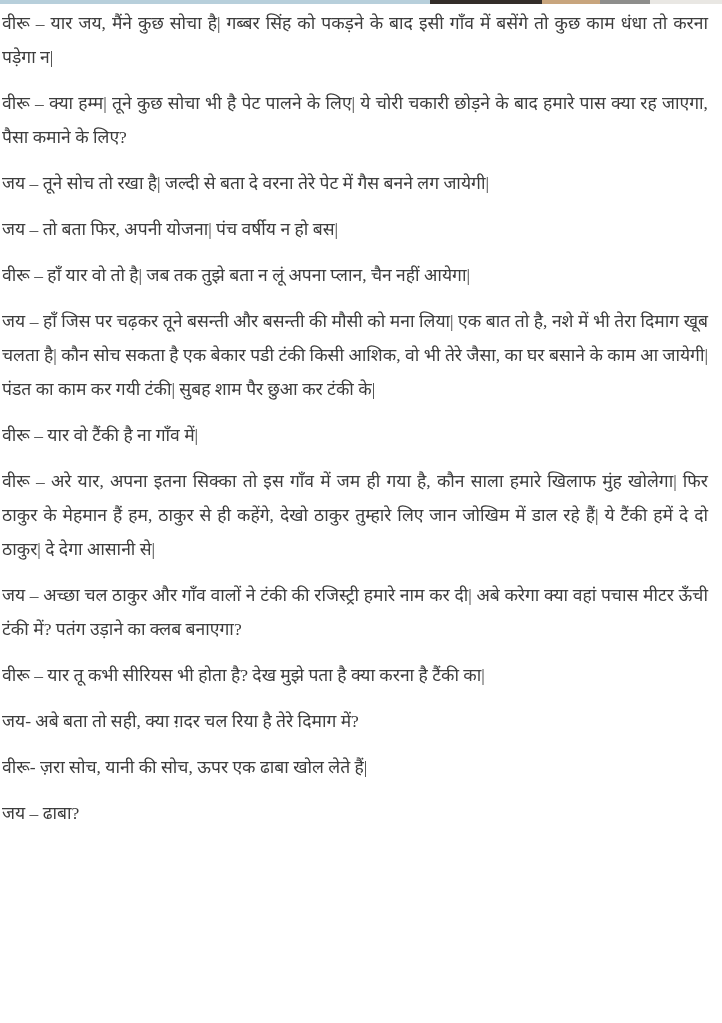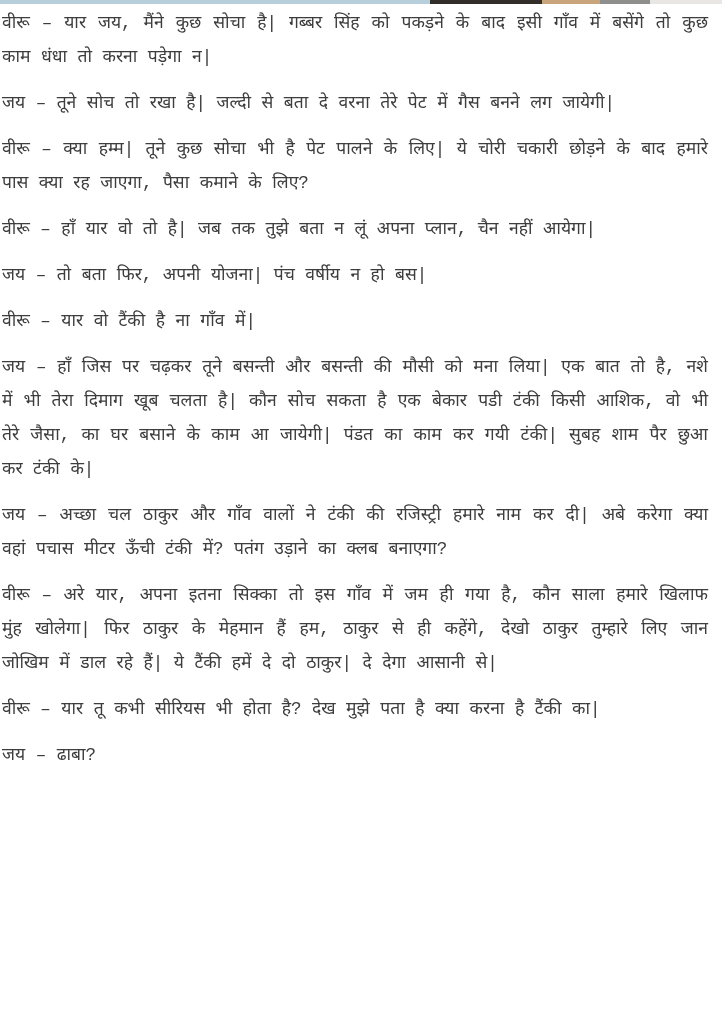--- a/index.html
+++ b/index.html
@@ -25,39 +25,40 @@
   }
   .content {
     padding: 2px 2px 0 2px;
     color: #3d3d3d;
     font-size: 17.5px;
     line-height: 34px;
     text-align: justify;
   }
   .content p {
     margin: 0 12px 12px 0;
-    font-family: Liberation Mono, monospace;
   }
 </style>
 </head>
 <body>
 
 <div class="photo-strip">
     <div class="seg" style="width: 430px; background: rgb(183, 207, 219);"></div>
     <div class="seg" style="width: 112px; background: rgb(51, 45, 41);"></div>
     <div class="seg" style="width: 58px; background: rgb(200, 165, 125);"></div>
     <div class="seg" style="width: 50px; background: rgb(142, 142, 140);"></div>
     <div class="seg" style="width: 72px; background: rgb(233, 231, 227);"></div>
   </div>
 
 <div class="content">
   <p>वीरू – यार जय, मैंने कुछ सोचा है| गब्बर सिंह को पकड़ने के बाद इसी गाँव में बसेंगे तो कुछ काम धंधा तो करना पड़ेगा न|</p>
+  <p>वीरू – क्या हम्म| तूने कुछ सोचा भी है पेट पालने के लिए| ये चोरी चकारी छोड़ने के बाद हमारे पास क्या रह जाएगा, पैसा कमाने के लिए?</p>
   <p>जय – तूने सोच तो रखा है| जल्दी से बता दे वरना तेरे पेट में गैस बनने लग जायेगी|</p>
-  <p>वीरू – क्या हम्म| तूने कुछ सोचा भी है पेट पालने के लिए| ये चोरी चकारी छोड़ने के बाद हमारे पास क्या रह जाएगा, पैसा कमाने के लिए?</p>
+  <p>जय – तो बता फिर, अपनी योजना| पंच वर्षीय न हो बस|</p>
   <p>वीरू – हाँ यार वो तो है| जब तक तुझे बता न लूं अपना प्लान, चैन नहीं आयेगा|</p>
-  <p>जय – तो बता फिर, अपनी योजना| पंच वर्षीय न हो बस|</p>
+  <p>जय – हाँ जिस पर चढ़कर तूने बसन्ती और बसन्ती की मौसी को मना लिया| एक बात तो है, नशे में भी तेरा दिमाग खूब चलता है| कौन सोच सकता है एक बेकार पडी टंकी किसी आशिक, वो भी तेरे जैसा, का घर बसाने के काम आ जायेगी| पंडत का काम कर गयी टंकी| सुबह शाम पैर छुआ कर टंकी के|</p>
   <p>वीरू – यार वो टैंकी है ना गाँव में|</p>
-  <p>जय – हाँ जिस पर चढ़कर तूने बसन्ती और बसन्ती की मौसी को मना लिया| एक बात तो है, नशे में भी तेरा दिमाग खूब चलता है| कौन सोच सकता है एक बेकार पडी टंकी किसी आशिक, वो भी तेरे जैसा, का घर बसाने के काम आ जायेगी| पंडत का काम कर गयी टंकी| सुबह शाम पैर छुआ कर टंकी के|</p>
+  <p>वीरू – अरे यार, अपना इतना सिक्का तो इस गाँव में जम ही गया है, कौन साला हमारे खिलाफ मुंह खोलेगा| फिर ठाकुर के मेहमान हैं हम, ठाकुर से ही कहेंगे, देखो ठाकुर तुम्हारे लिए जान जोखिम में डाल रहे हैं| ये टैंकी हमें दे दो ठाकुर| दे देगा आसानी से|</p>
   <p>जय – अच्छा चल ठाकुर और गाँव वालों ने टंकी की रजिस्ट्री हमारे नाम कर दी| अबे करेगा क्या वहां पचास मीटर ऊँची टंकी में? पतंग उड़ाने का क्लब बनाएगा?</p>
-  <p>वीरू – अरे यार, अपना इतना सिक्का तो इस गाँव में जम ही गया है, कौन साला हमारे खिलाफ मुंह खोलेगा| फिर ठाकुर के मेहमान हैं हम, ठाकुर से ही कहेंगे, देखो ठाकुर तुम्हारे लिए जान जोखिम में डाल रहे हैं| ये टैंकी हमें दे दो ठाकुर| दे देगा आसानी से|</p>
   <p>वीरू – यार तू कभी सीरियस भी होता है? देख मुझे पता है क्या करना है टैंकी का|</p>
+  <p>जय- अबे बता तो सही, क्या ग़दर चल रिया है तेरे दिमाग में?</p>
+  <p>वीरू- ज़रा सोच, यानी की सोच, ऊपर एक ढाबा खोल लेते हैं|</p>
   <p>जय – ढाबा?</p>
 </div>
 
 </body></html>

